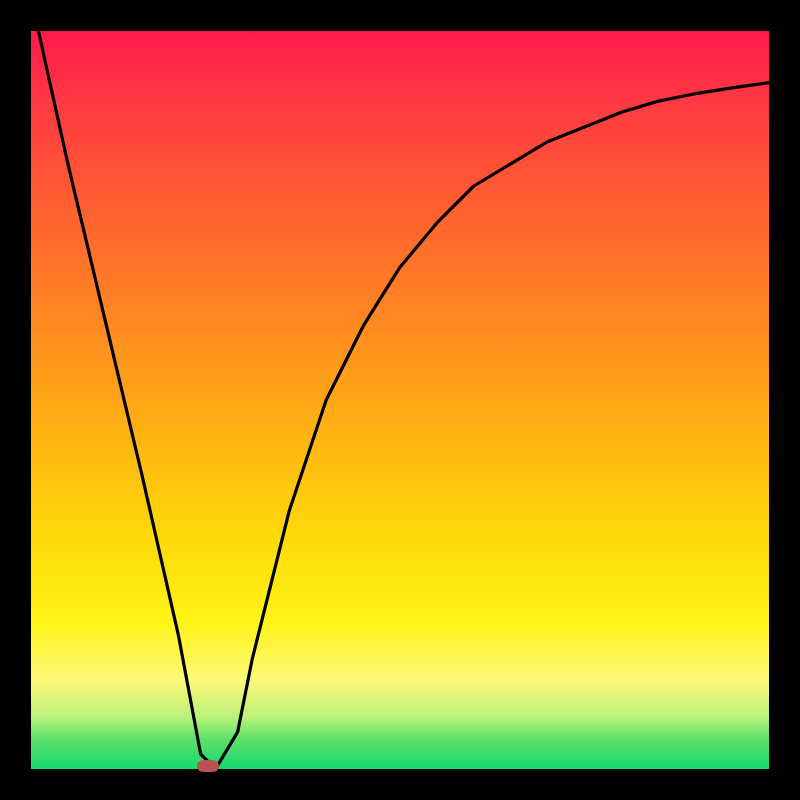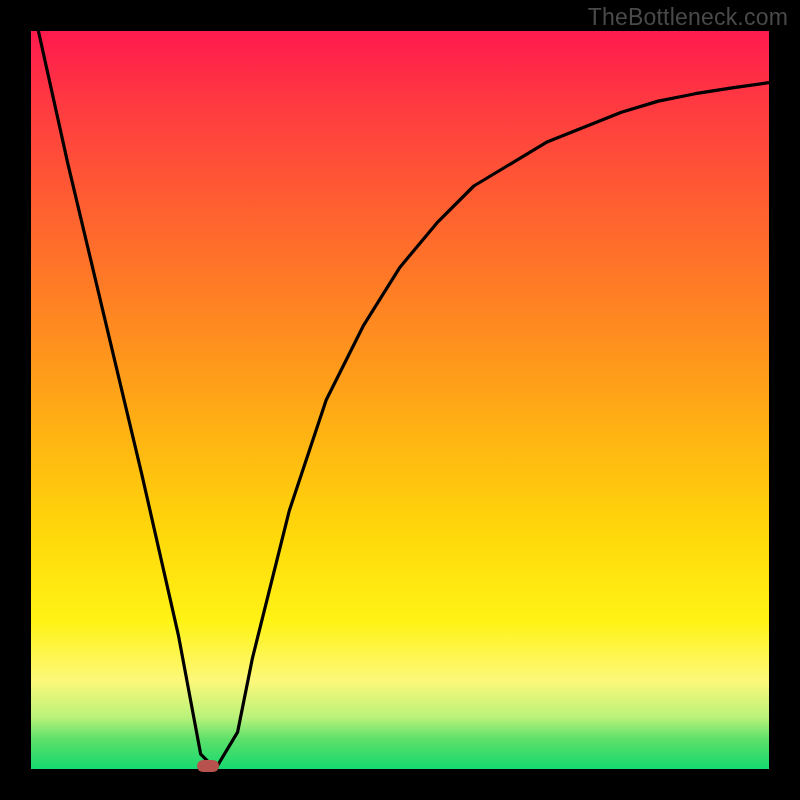--- a/index.html
+++ b/index.html
@@ -68,14 +68,13 @@
 
   <div class="plot">
 
     <svg class="curve" width="738" height="738" viewBox="0 0 738 738">
       <polyline id="curve-poly" fill="none" stroke="#000" stroke-width="3.2" stroke-linejoin="round" stroke-linecap="round" points="7.4,0.0 36.9,132.8 73.8,287.8 110.7,442.8 147.6,605.2 169.7,723.2 184.5,738.0 206.6,701.1 221.4,627.3 258.3,479.7 295.2,369.0 332.1,295.2 369.0,236.2 405.9,191.9 442.8,155.0 479.7,132.8 516.6,110.7 553.5,95.9 590.4,81.2 627.3,70.1 664.2,62.7 701.1,56.8 738.0,51.7"></polyline>
     </svg>
 
     <div class="marker" id="min-marker" style="left: 166.12px; top: 729px; background: rgb(183, 82, 79);"></div>
   </div>
 
-  <div class="watermark">TheBottleneck.com</div>
 </div>
 
 </body></html>

